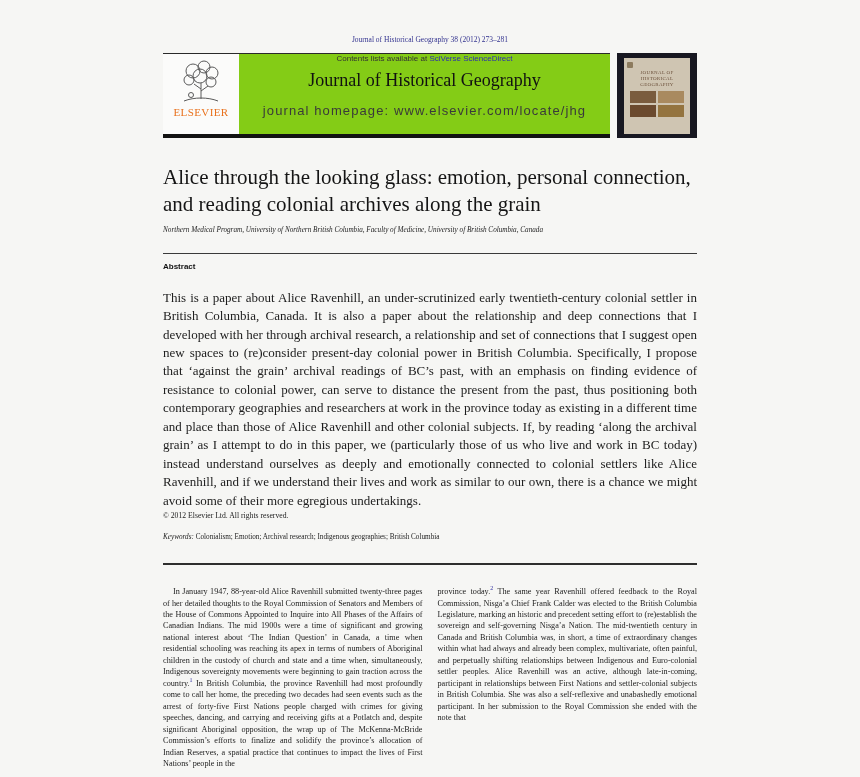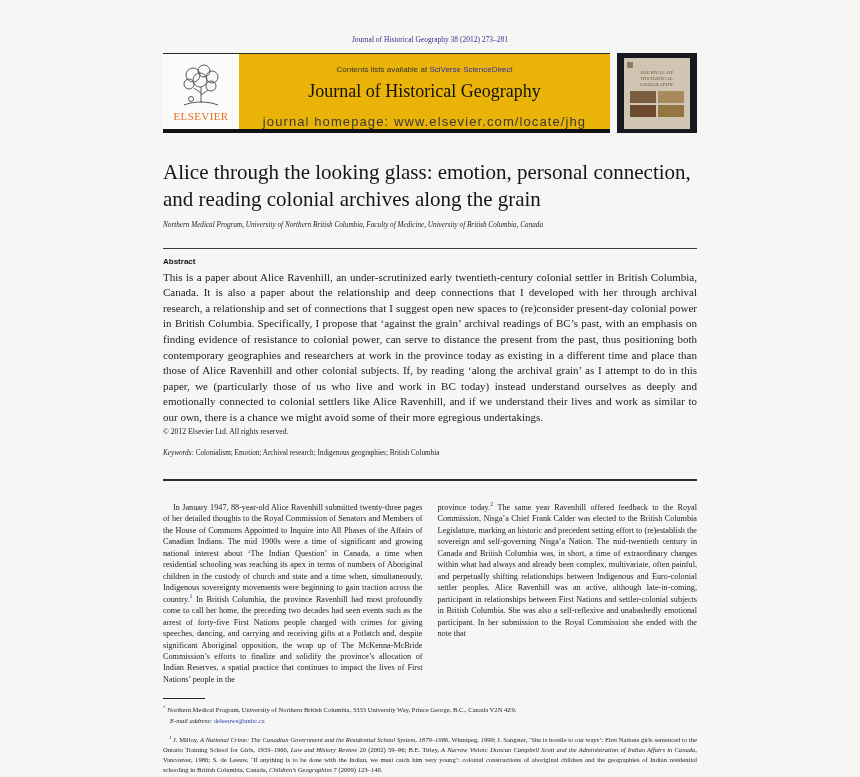--- a/index.html
+++ b/index.html
@@ -8,44 +8,44 @@
     background:#f6f6f4;color:#1c1c1c;
     font-family:"Liberation Serif", serif;
     -webkit-font-smoothing:antialiased;
   }
   .page{position:absolute;left:163px;top:0;width:534px;}
 
   .journal-ref{margin-top:35px;text-align:center;font-size:7.5px;color:#33338f;}
 
   .header-row{display:flex;margin-top:9px;align-items:stretch;}
   .banner-main{flex:1;display:flex;border-top:1.5px solid #2a2a2a;border-bottom:4px solid #121212;}
-  .logo-box{width:72px;background:#fbfbfa;display:flex;flex-direction:column;align-items:center;justify-content:flex-end;padding:5px 2px 7px;}
+  .logo-box{width:72px;background:#fbfbfa;display:flex;flex-direction:column;align-items:center;justify-content:flex-end;padding:5px 2px 16px;}
   .logo-art{width:42px;height:46px;}
   .logo-text{font-size:11px;letter-spacing:.4px;color:#e9711c;line-height:1;margin-top:2px;}
-  .banner-center{flex:1;background:#eab308;text-align:center;padding-top:11px;}
+  .banner-center{flex:1;background:#84cc16;text-align:center;}
   .contents-line{font-family:"Liberation Sans", sans-serif;font-size:8px;color:#333;}
   .link-blue{color:#2d2dae;cursor:pointer;}
   .journal-title{font-size:18px;color:#111;margin-top:7px;}
   .homepage-line{font-family:"Liberation Sans", sans-serif;font-size:13px;letter-spacing:1.1px;color:#3a3a3a;margin-top:12px;}
   .cover-box{width:66px;margin-left:7px;background:#181821;padding:5px 7px 4px;display:flex;}
   .cover{flex:1;background:#cfc5b2;padding:4px 3px 3px;display:flex;flex-direction:column;}
   .cover-dot{width:6px;height:6px;background:#8d7b5e;border-radius:1px;}
   .cover-title{text-align:center;color:#6b503a;font-size:5px;line-height:1.15;letter-spacing:.3px;margin-top:2px;}
   .cover-grid{display:grid;grid-template-columns:1fr 1fr;gap:2px;margin-top:4px;padding:0 3px;}
   .cover-grid div{height:12px;}
   .t1{background:#7a5c3e;} .t2{background:#a98a5f;} .t3{background:#6b4a2e;} .t4{background:#94743f;}
 
   .article-title{font-size:21px;line-height:1.3;color:#151515;margin-top:26px;}
   .author{font-size:11px;margin-top:15px;}
   .author .mark{font-size:7px;vertical-align:super;color:#7777aa;}
   .affiliation{font-style:italic;font-size:7.2px;color:#242424;margin-top:7px;}
 
   .abstract-block{border-top:1px solid #3a3a3a;margin-top:19px;padding-top:8px;}
   .abstract-heading{font-family:"Liberation Sans", sans-serif;font-weight:bold;font-size:8px;color:#111;}
-  .abstract-text{font-size:11px;line-height:1.42;text-align:justify;margin-top:4px;}
+  .abstract-text{font-size:13px;line-height:1.42;text-align:justify;margin-top:18px;}
   .copyright{font-size:7.7px;margin-top:1px;}
   .keywords{font-size:7.2px;margin-top:13px;padding-bottom:22px;border-bottom:2px solid #2e2e2e;}
   .keywords .label{font-style:italic;}
 
   .columns{display:flex;gap:15px;margin-top:21px;}
   .col{flex:1;font-size:8.2px;line-height:1.4;text-align:justify;}
   .col .indent{text-indent:10px;}
   sup.fnref{color:#2d2d9f;font-size:6px;line-height:0;}
   .quote{margin:7px 4px 0 20px;}
 

